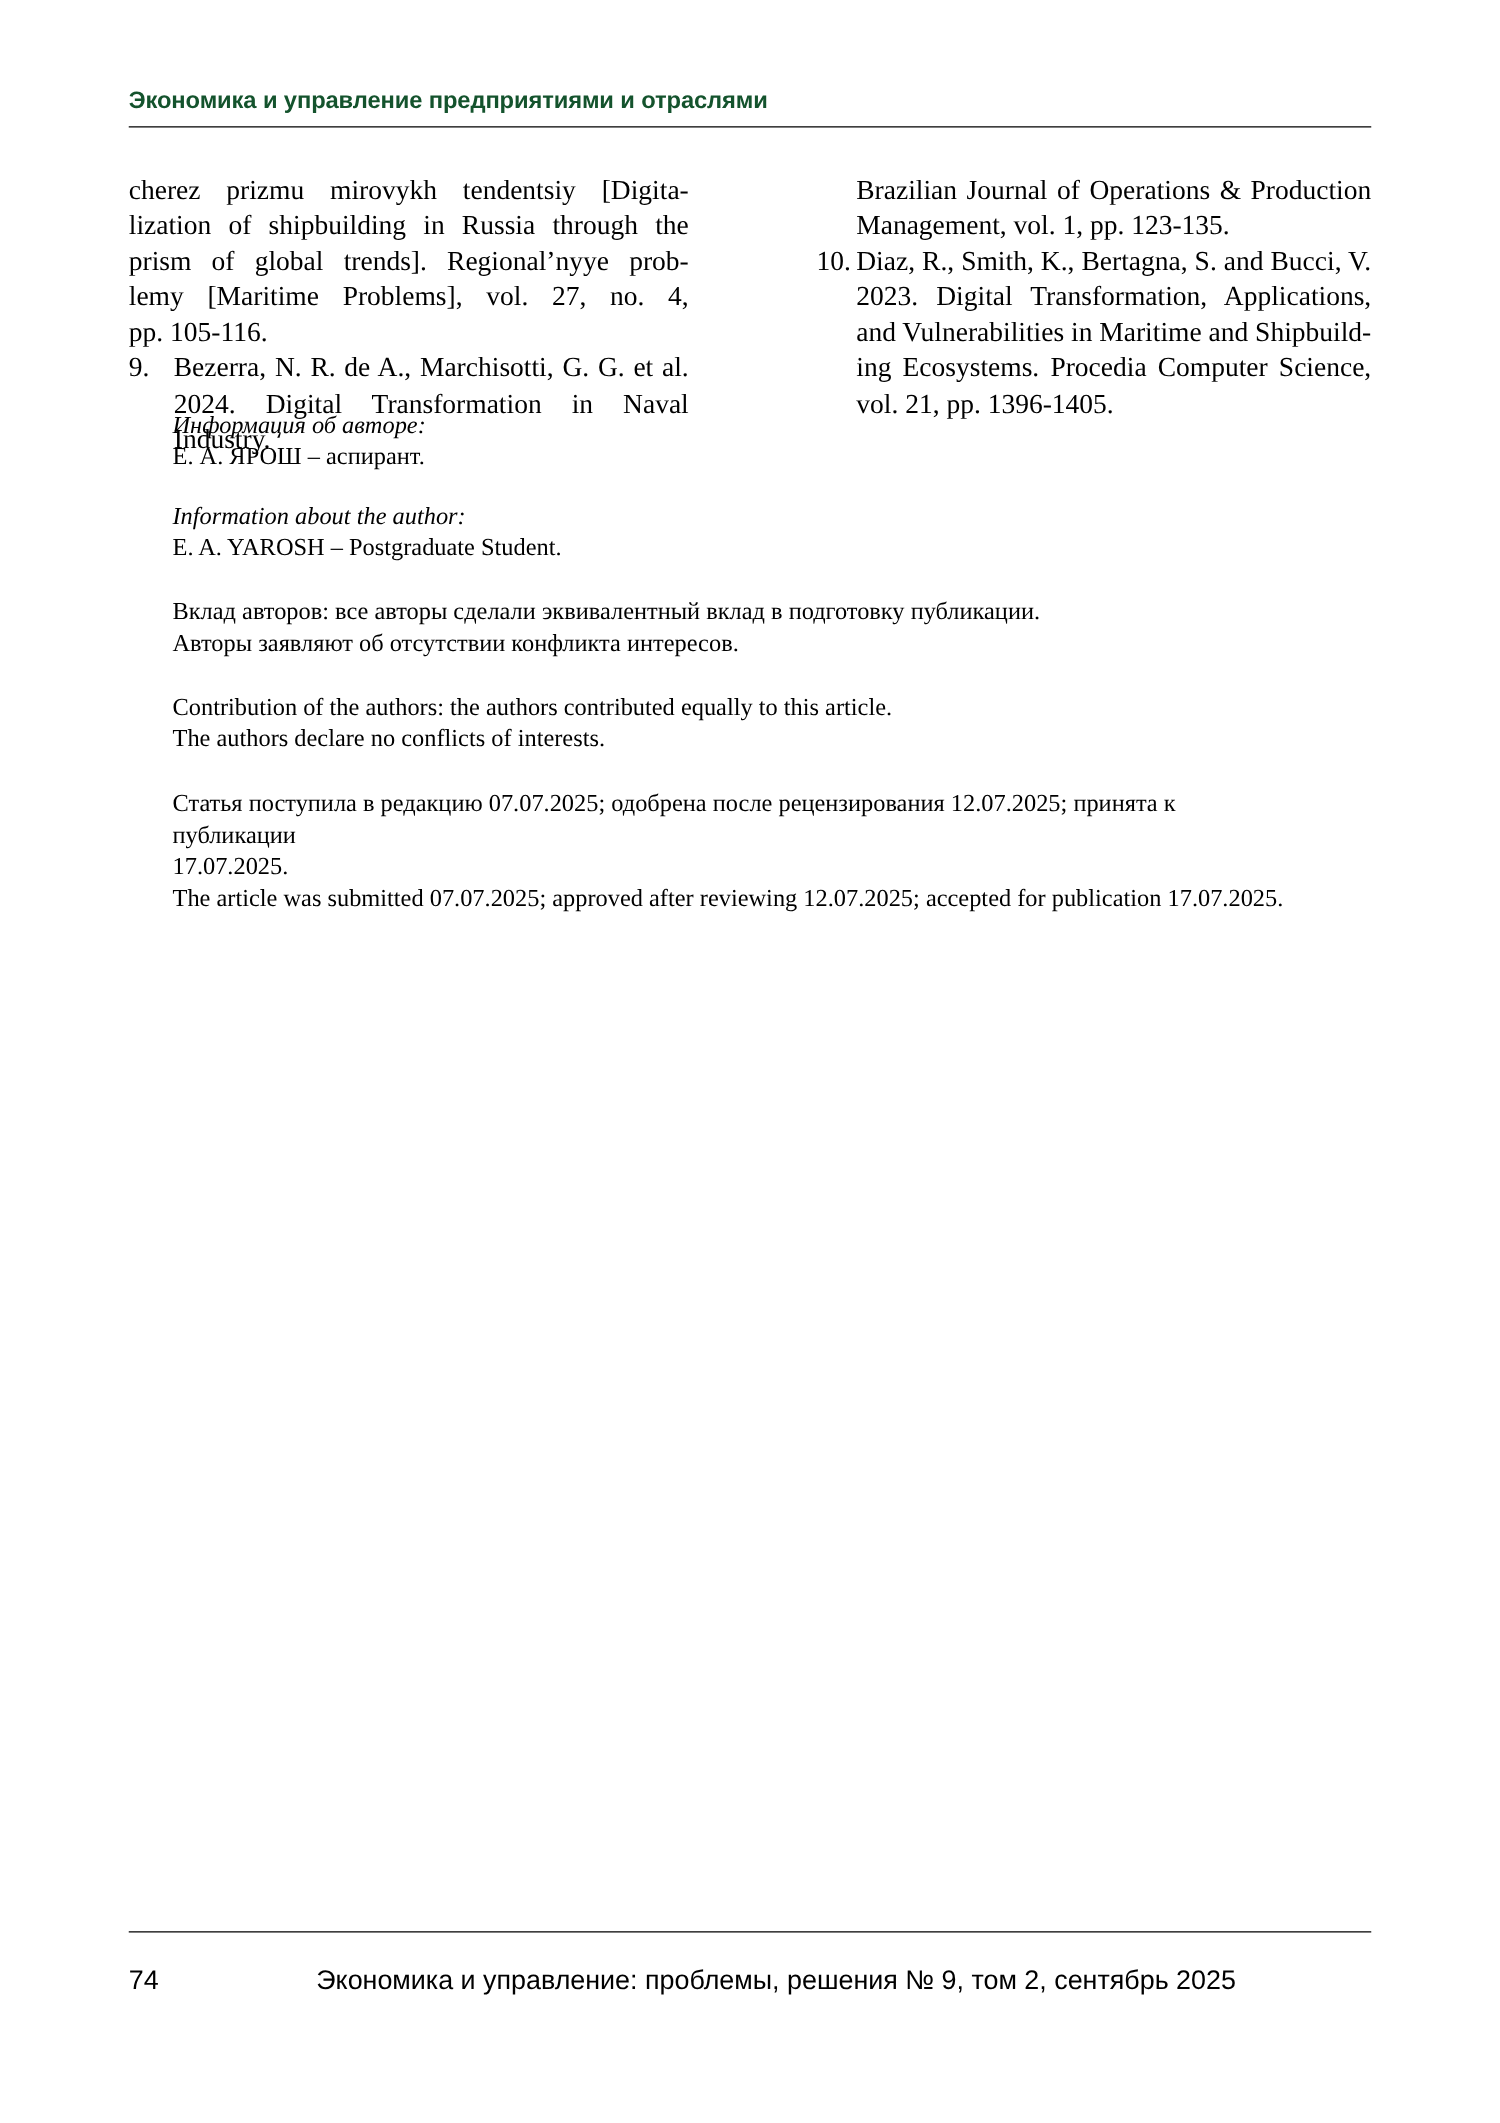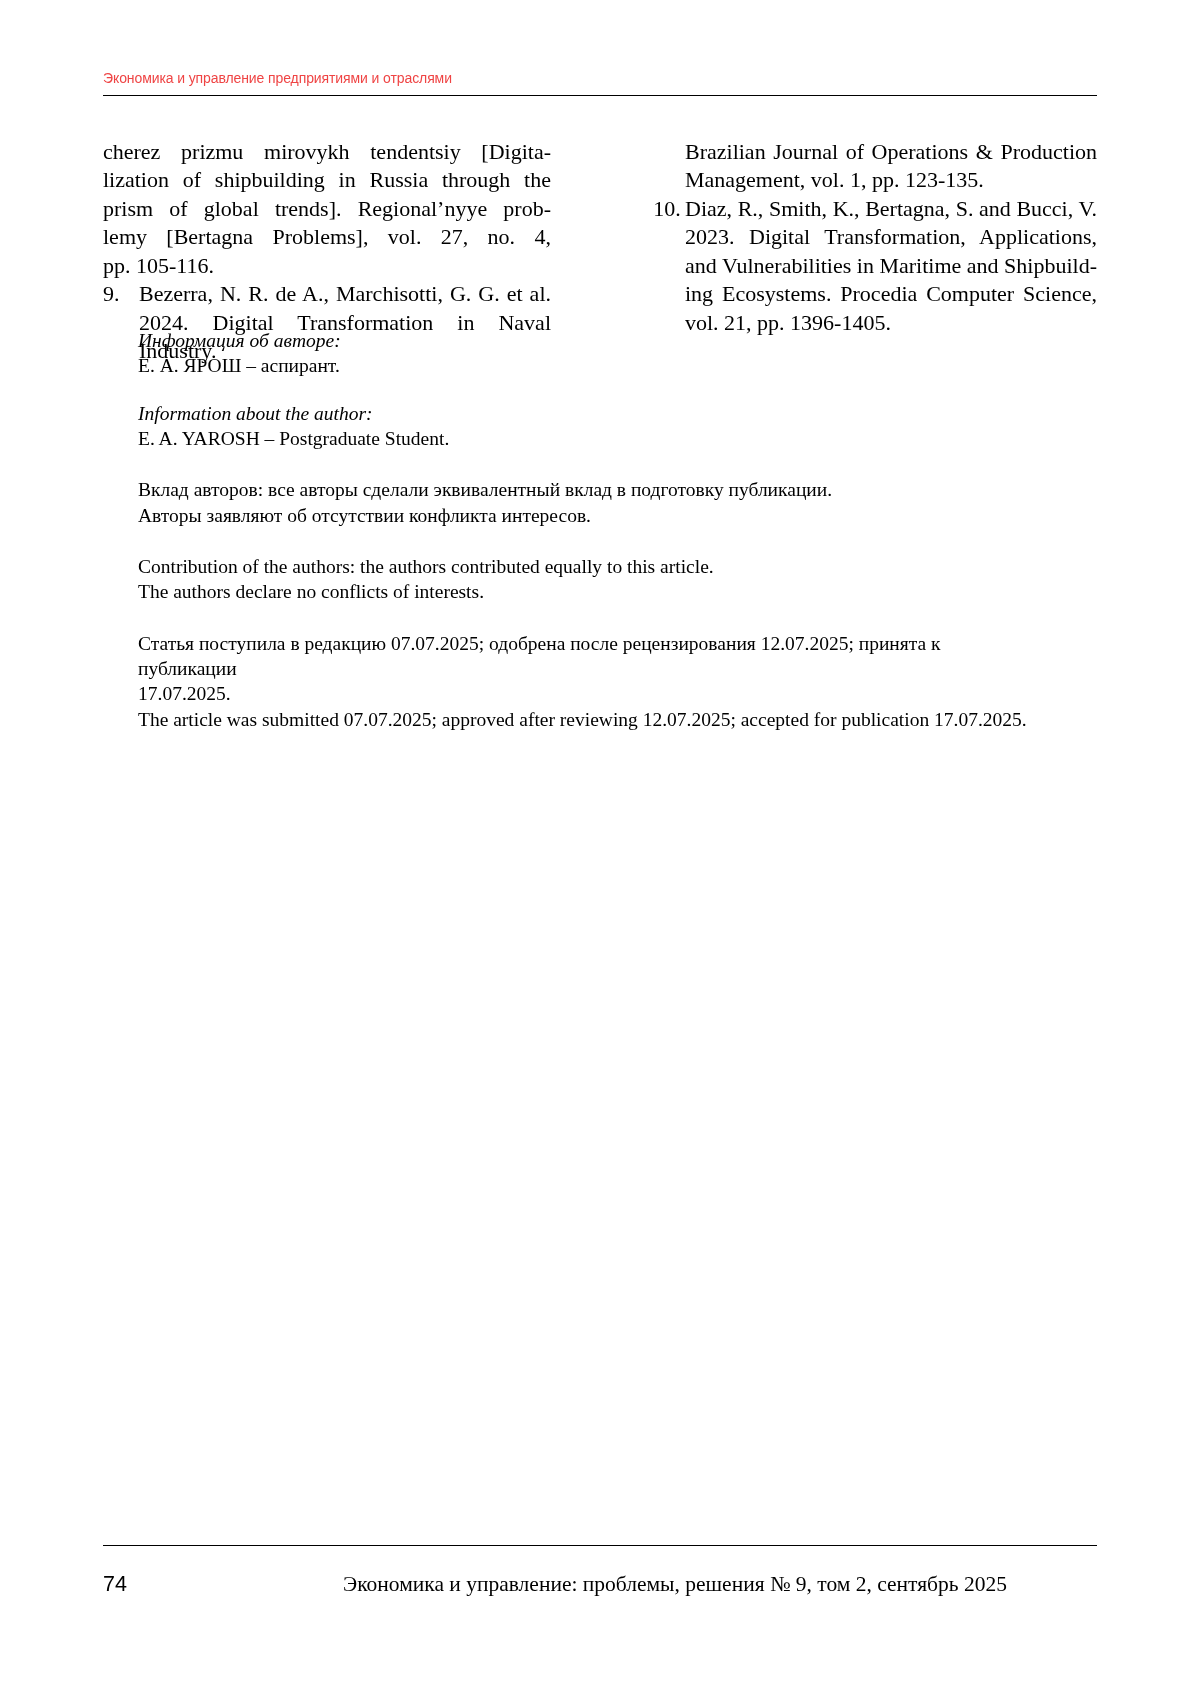--- a/index.html
+++ b/index.html
@@ -23,24 +23,24 @@
     padding: 0;
   }
   .header {
     position: absolute;
     left: 103px;
     top: 70px;
     width: 994px;
   }
   .header-title {
     font-family: "Liberation Sans", sans-serif;
-    font-weight: normal;
-    font-size: 14px;
+    font-weight: bold;
+    font-size: 19px;
     letter-spacing: -0.1px;
-    color: #ef4444;
+    color: #14532d;
     white-space: nowrap;
   }
   .header-rule {
     margin-top: 9px;
     border-bottom: 1.6px solid #000;
     width: 994px;
   }
   .columns {
     position: absolute;
     left: 103px;
@@ -123,24 +123,24 @@
     display: flex;
     align-items: baseline;
   }
   .page-num {
     font-family: "Liberation Sans", sans-serif;
     font-size: 21.5px;
     width: 150px;
     margin-top: 16px;
   }
   .footer-text {
-    font-family: Liberation Serif, serif;
+    font-family: Liberation Sans, sans-serif;
     font-size: 21.5px;
     flex: 1;
-    text-align: center;
+    text-align: left;
     white-space: nowrap;
   }
 </style>
 </head>
 <body>
 
 <div class="page">
 
   <div class="header">
     <div class="header-title">Экономика и управление предприятиями и отраслями</div>
@@ -149,21 +149,21 @@
 
   <div class="columns">
 
     <div class="col leftcol">
       <div class="reflist">
 
         <div class="ref-cont">
           <div>cherez prizmu mirovykh tendentsiy [Digita-</div>
           <div>lization of shipbuilding in Russia through the</div>
           <div>prism of global trends]. Regional’nyye prob-</div>
-          <div>lemy [Bertagna Problems], vol. 27, no. 4,</div>
+          <div>lemy [Maritime Problems], vol. 27, no. 4,</div>
           <div class="lastline">pp. 105-116.</div>
         </div>
 
         <div class="ref-item">
           <div class="ref-num">9.</div>
           <div class="ref-body">
             <div class="j">Bezerra, N. R. de A., Marchisotti, G. G. et al.</div>
             <div class="l">2024. Digital Transformation in Naval Industry.</div>
           </div>
         </div>

